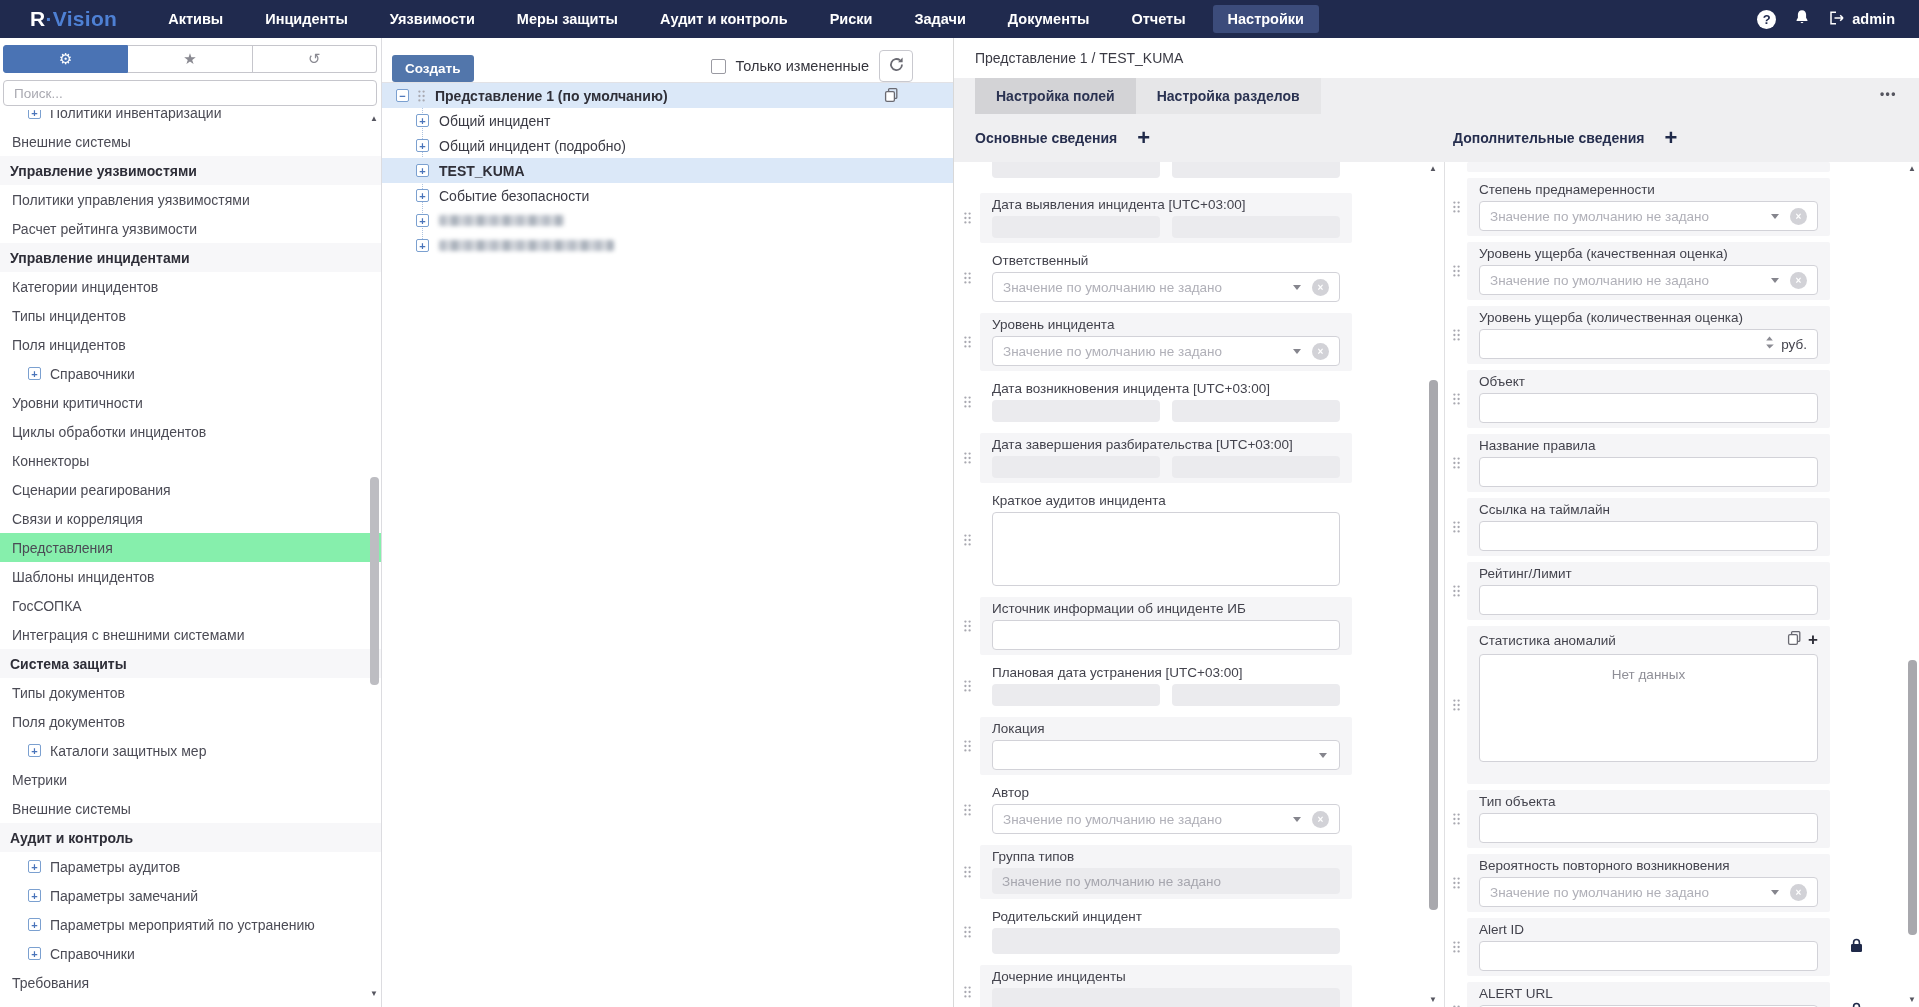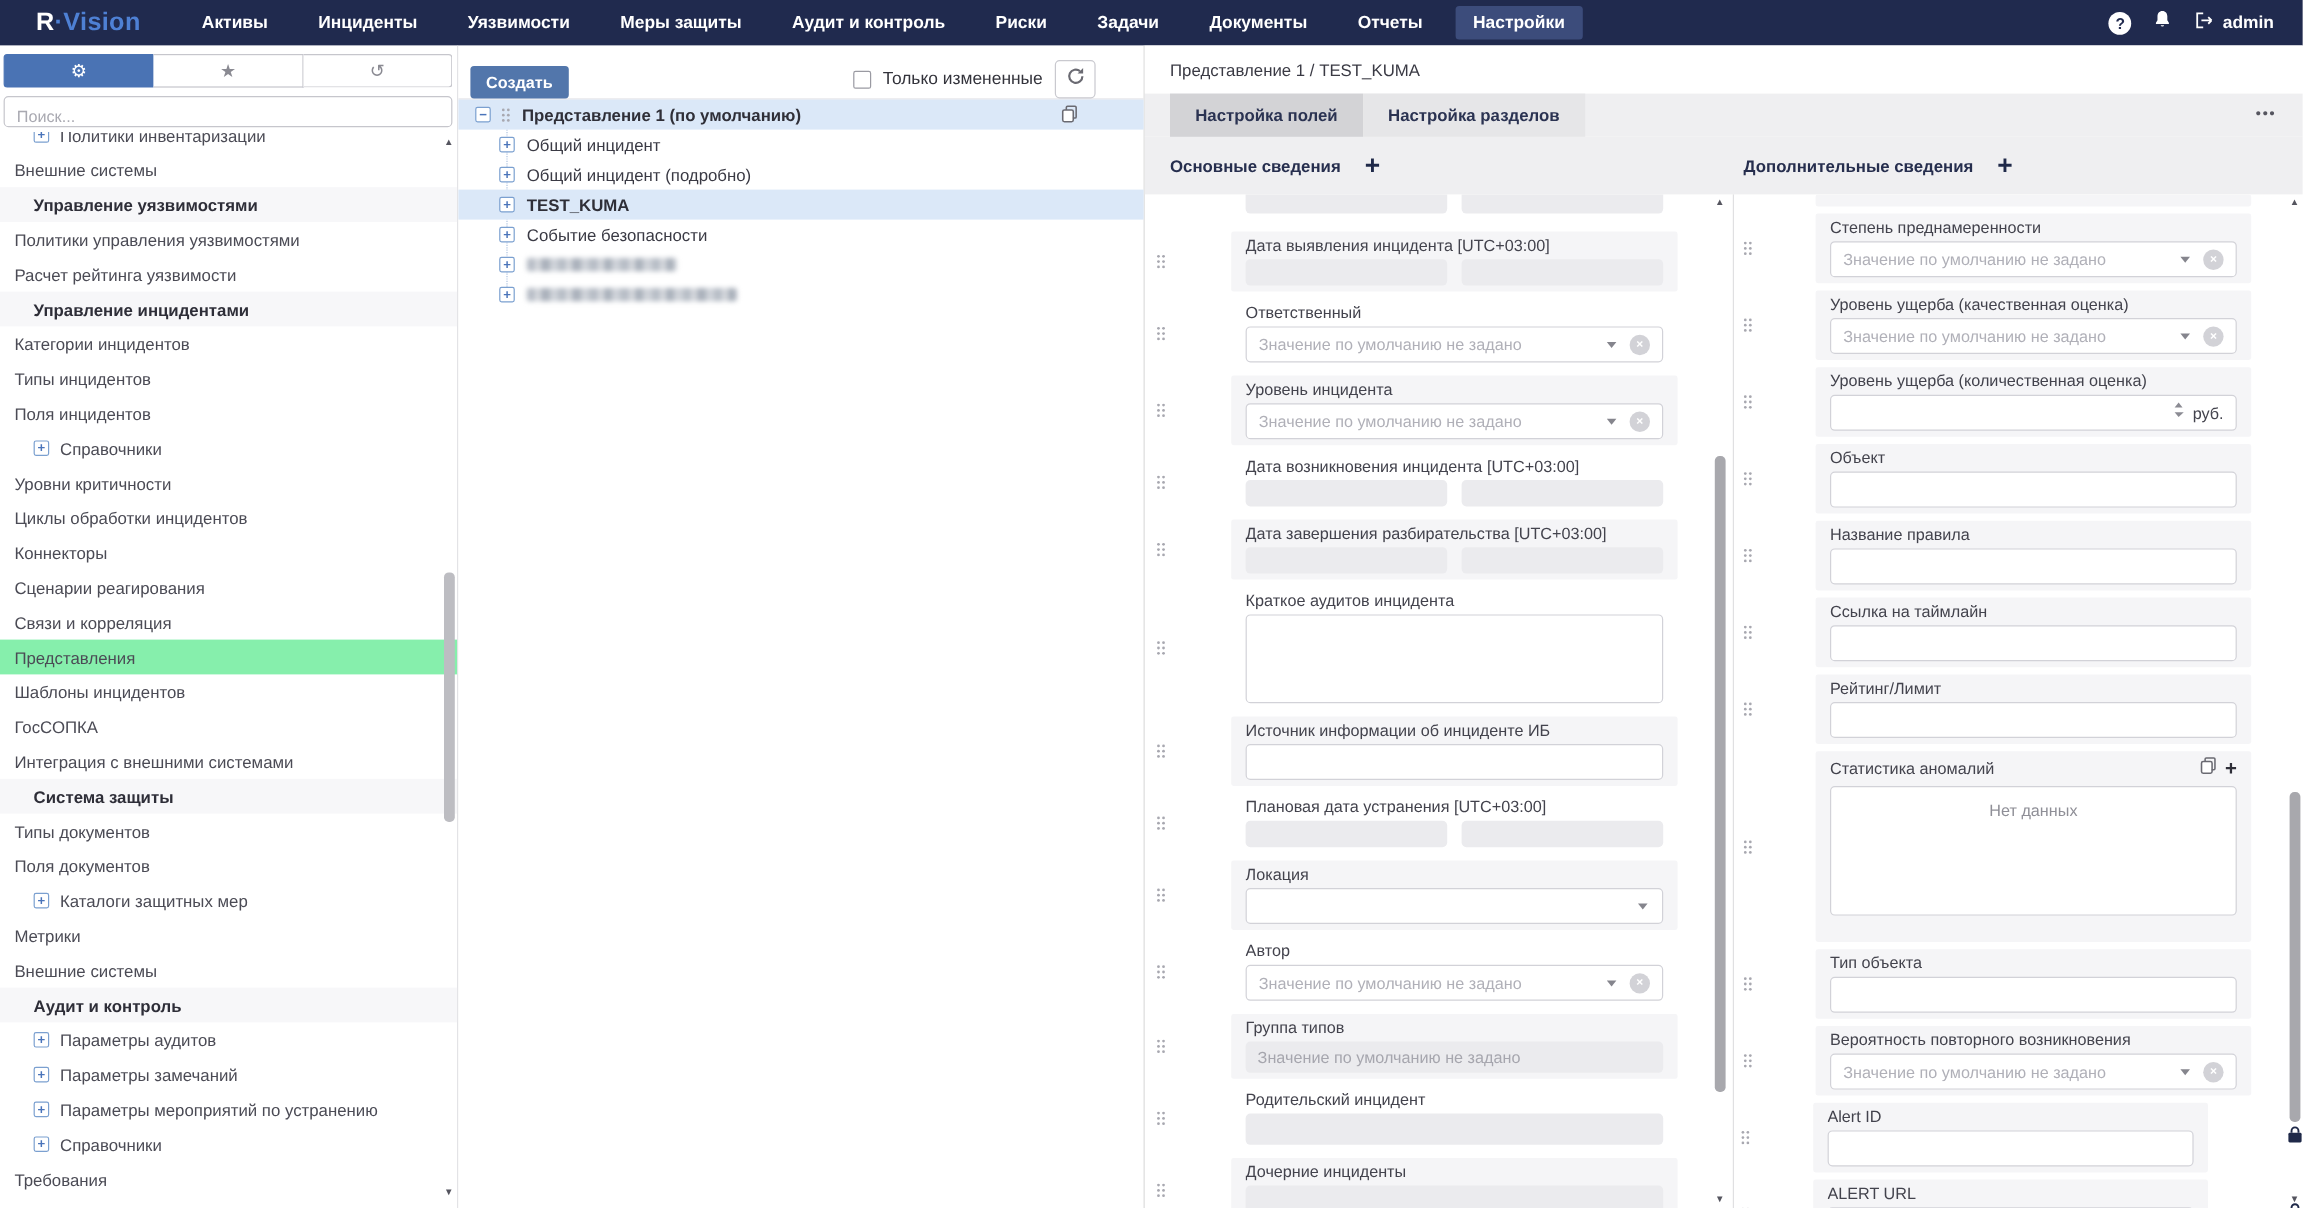--- a/index.html
+++ b/index.html
@@ -20,27 +20,27 @@
   
   .content { display:flex; height:969px; }
 
   
   .aside { width:382px; border-right:1px solid #dcdce0; position:relative; flex-shrink:0; background:#fff; }
   .sb-tabs { display:flex; margin:7px 4px 0 3px; height:28px; }
   .sb-tab { flex:1; border:1px solid #c6c6cc; border-left-width:0; display:flex; align-items:center; justify-content:center; background:#fff; color:#8a8a92; font-size:15px; cursor:pointer; }
   .sb-tab:first-child { border-left-width:1px; border-radius:3px 0 0 3px; }
   .sb-tab:last-child { border-radius:0 3px 3px 0; }
   .sb-tab.active { background:#4a73b4; border-color:#4a73b4; color:#fff; }
-  .sb-search { margin:7px 4px 0 3px; height:26px; border:1px solid #c6c6cc; border-radius:4px; background:#fff; display:flex; align-items:flex-end; padding:0 10px; }
+  .sb-search { margin:7px 4px 0 3px; height:26px; border:1px solid #c6c6cc; border-radius:4px; background:#fff; display:flex; align-items:center; padding:0 10px; }
   .sb-search input { border:none; outline:none; width:100%; font-size:13.5px; font-family:inherit; color:#4b4b55; }
   .sb-search input::placeholder { color:#a9a9b1; }
   .sb-list { position:absolute; top:72px; bottom:0; left:0; right:0; overflow:hidden; }
   .sb-list-inner { margin-top:-12px; }
   .sb-row { height:29px; display:flex; align-items:center; font-size:14px; color:#4b4b55; padding-left:12px; cursor:pointer; white-space:nowrap; }
-  .sb-row.section { font-weight:bold; color:#2e2e38; padding-left:28px; background:#f7f7f9; }
+  .sb-row.section { font-weight:bold; color:#2e2e38; padding-left:10px; background:#f7f7f9; }
   .sb-row.expand { padding-left:28px; }
   .sb-row.selected { background:#86efac; }
   .plusbox { width:13px; height:13px; border:1px solid #7ba0d0; border-radius:2px; color:#4a74ba; font-size:11px; font-weight:bold; line-height:10px; display:flex; align-items:center; justify-content:center; background:#fff; flex-shrink:0; }
   .sb-row .plusbox { margin-right:9px; }
   .sb-up, .sb-down { position:absolute; right:3px; font-size:8px; color:#55555f; cursor:pointer; }
   .sb-up { top:76px; } .sb-down { top:951px; }
   .sb-thumb { position:absolute; right:2px; top:439px; height:208px; width:9px; background:#bdbdc2; border-radius:4px; cursor:pointer; }
 
   
   .tree-panel { width:572px; border-right:1px solid #d8d8d8; flex-shrink:0; position:relative; background:#fff; }
@@ -75,21 +75,21 @@
   .col-h { display:flex; align-items:center; font-size:14px; font-weight:bold; color:#262e4e; white-space:nowrap; }
   .col-h.h-left { width:491px; padding-left:21px; }
   .col-h.h-right { padding-left:8px; }
   .plus-big { font-size:22px; font-weight:bold; color:#1f2949; margin-left:20px; cursor:pointer; line-height:20px; }
   .cols { display:flex; height:845px; }
   .col { position:relative; overflow:hidden; }
   .col-left { width:491px; border-right:1px solid #e0e0e2; }
   .col-right { flex:1; }
 
   
-  .fblock { display:flex; margin-bottom:6px;gap:46px; }
+  .fblock { display:flex; margin-bottom:6px; }
   .fhandle { width:26px; display:flex; align-items:center; justify-content:center; cursor:grab; }
   .col-right .fhandle { width:22px; }
   .fband { border-radius:2px; padding:4px 12px 5px; }
   .col-left .fband { width:372px; }
   .col-right .fband { width:363px; }
   .fblock.shade .fband { background:#f5f5f7; }
   .flabel { font-size:13.5px; color:#43434d; line-height:15px; margin-bottom:4px; white-space:nowrap; overflow:hidden; }
   .label-row { display:flex; align-items:center; margin-bottom:4px; }
   .label-row .flabel { margin-bottom:0; flex:1; }
   .sel, .tinp { border:1px solid #d2d2d8; border-radius:4px; height:30px; background:#fff; display:flex; align-items:center; padding:0 10px; }

